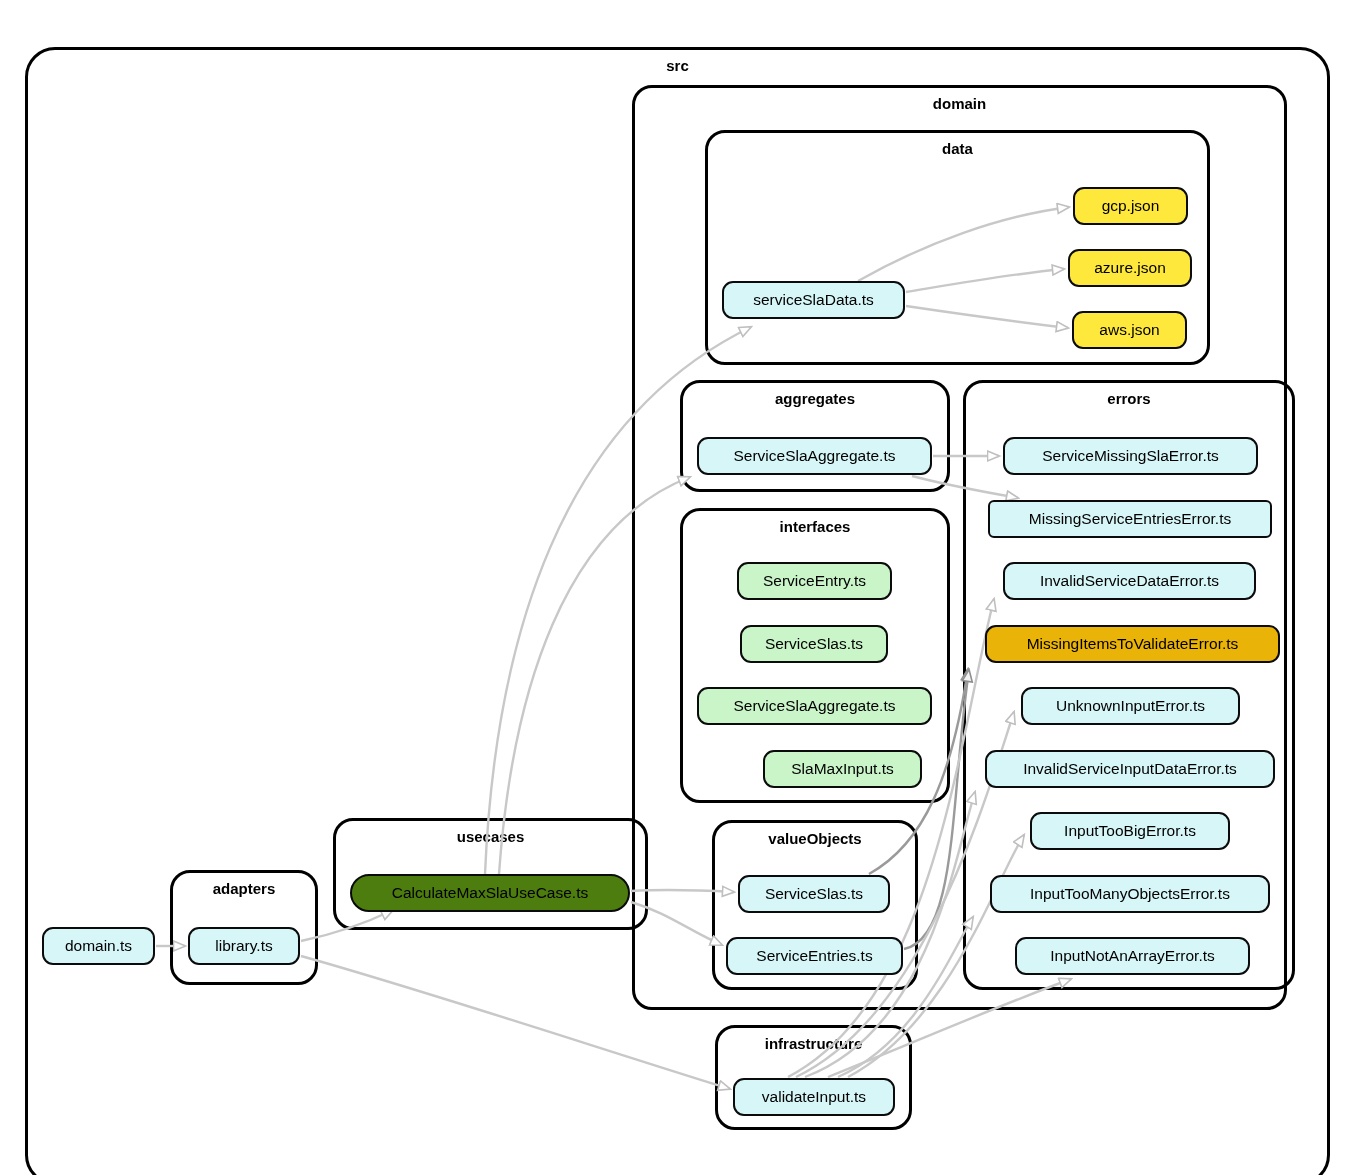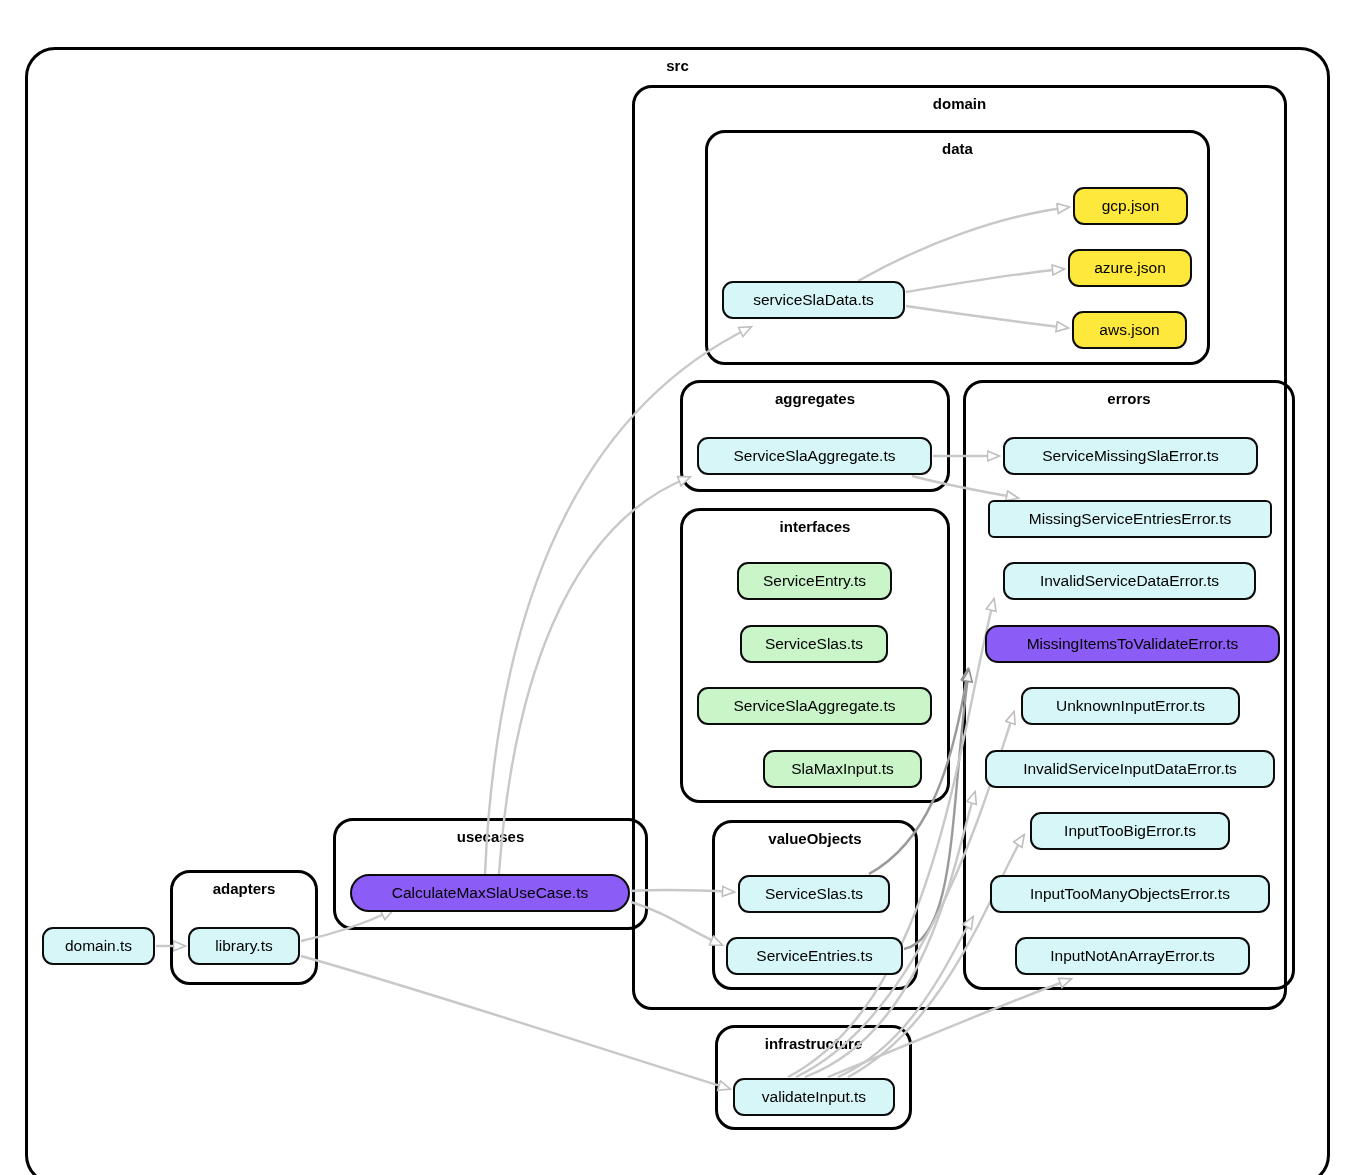--- a/index.html
+++ b/index.html
@@ -74,30 +74,30 @@
       <div class="cluster-label">usecases</div>
     </div>
     <div class="cluster" style="left: 170px; top: 870px; width: 148px; height: 115px; border-color: rgb(0, 0, 0);">
       <div class="cluster-label">adapters</div>
     </div>
     <div class="cluster" style="left: 715px; top: 1025px; width: 197px; height: 105px; border-color: rgb(0, 0, 0);">
       <div class="cluster-label">infrastructure</div>
     </div>
     <div class="node" style="left: 42px; top: 927px; width: 113px; height: 38px; background: rgb(215, 246, 248);">domain.ts</div>
     <div class="node" style="left: 188px; top: 927px; width: 112px; height: 38px; background: rgb(215, 246, 248);">library.ts</div>
-    <div class="node" style="left: 350px; top: 874px; width: 280px; height: 38px; background: #8b5cf6; border-radius: 19px;">CalculateMaxSlaUseCase.ts</div>
+    <div class="node" style="left: 350px; top: 874px; width: 280px; height: 38px; background: #4d7c0f; border-radius: 19px;">CalculateMaxSlaUseCase.ts</div>
     <div class="node" style="left: 722px; top: 281px; width: 183px; height: 38px; background: rgb(215, 246, 248);">serviceSlaData.ts</div>
     <div class="node" style="left: 1073px; top: 187px; width: 115px; height: 38px; background: rgb(255, 232, 60);">gcp.json</div>
     <div class="node" style="left: 1068px; top: 249px; width: 124px; height: 38px; background: rgb(255, 232, 60);">azure.json</div>
     <div class="node" style="left: 1072px; top: 311px; width: 115px; height: 38px; background: rgb(255, 232, 60);">aws.json</div>
     <div class="node" style="left: 697px; top: 437px; width: 235px; height: 38px; background: rgb(215, 246, 248);">ServiceSlaAggregate.ts</div>
     <div class="node" style="left: 1003px; top: 437px; width: 255px; height: 38px; background: rgb(215, 246, 248);">ServiceMissingSlaError.ts</div>
     <div class="node" style="left: 988px; top: 500px; width: 284px; height: 38px; background: rgb(215, 246, 248); border-radius: 6px;">MissingServiceEntriesError.ts</div>
     <div class="node" style="left: 1003px; top: 562px; width: 253px; height: 38px; background: rgb(215, 246, 248);">InvalidServiceDataError.ts</div>
-    <div class="node" style="left: 985px; top: 625px; width: 295px; height: 38px; background: #8b5cf6; border-radius: 13px;">MissingItemsToValidateError.ts</div>
+    <div class="node" style="left: 985px; top: 625px; width: 295px; height: 38px; background: #eab308;">MissingItemsToValidateError.ts</div>
     <div class="node" style="left: 1021px; top: 687px; width: 219px; height: 38px; background: rgb(215, 246, 248);">UnknownInputError.ts</div>
     <div class="node" style="left: 985px; top: 750px; width: 290px; height: 38px; background: rgb(215, 246, 248);">InvalidServiceInputDataError.ts</div>
     <div class="node" style="left: 1030px; top: 812px; width: 200px; height: 38px; background: rgb(215, 246, 248);">InputTooBigError.ts</div>
     <div class="node" style="left: 990px; top: 875px; width: 280px; height: 38px; background: rgb(215, 246, 248);">InputTooManyObjectsError.ts</div>
     <div class="node" style="left: 1015px; top: 937px; width: 235px; height: 38px; background: rgb(215, 246, 248);">InputNotAnArrayError.ts</div>
     <div class="node" style="left: 737px; top: 562px; width: 155px; height: 38px; background: rgb(201, 245, 201);">ServiceEntry.ts</div>
     <div class="node" style="left: 740px; top: 625px; width: 148px; height: 38px; background: rgb(201, 245, 201);">ServiceSlas.ts</div>
     <div class="node" style="left: 697px; top: 687px; width: 235px; height: 38px; background: rgb(201, 245, 201);">ServiceSlaAggregate.ts</div>
     <div class="node" style="left: 735px; top: 750px; width: 159px; height: 38px; background: rgb(201, 245, 201); margin-left: 28px;">SlaMaxInput.ts</div>
     <div class="node" style="left: 738px; top: 875px; width: 152px; height: 38px; background: rgb(215, 246, 248);">ServiceSlas.ts</div>

